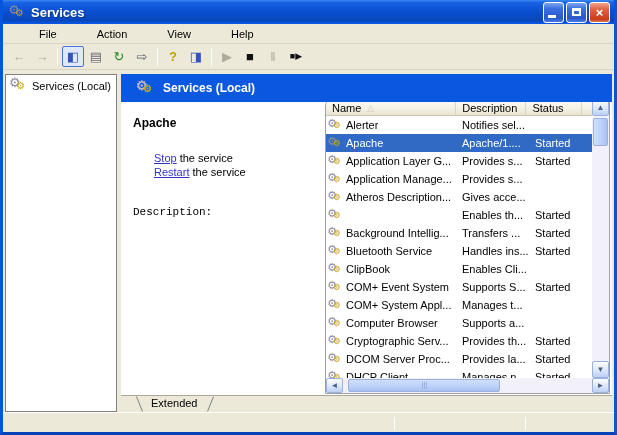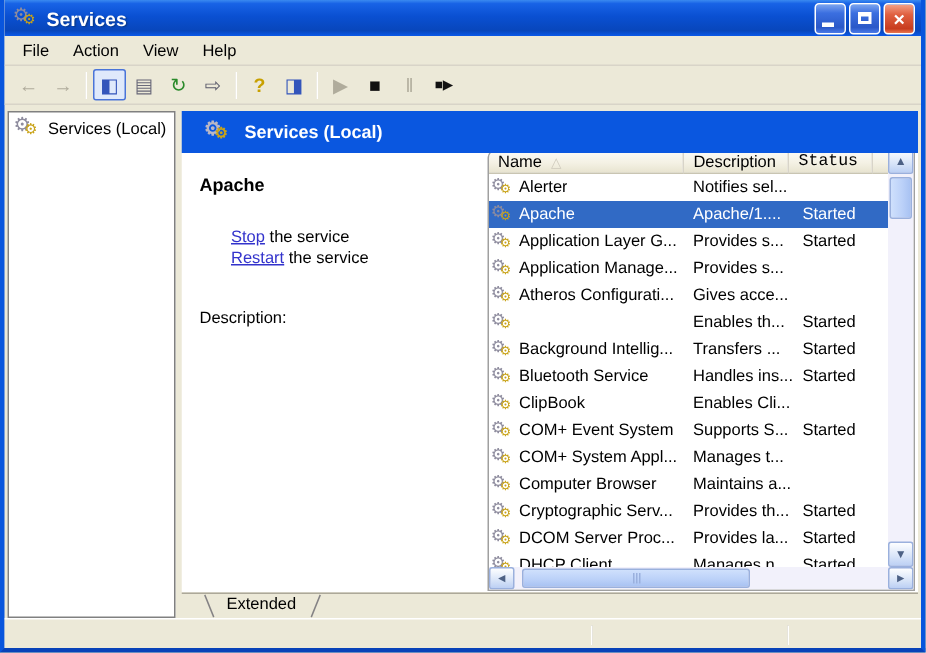--- a/index.html
+++ b/index.html
@@ -29,21 +29,21 @@
   .tb-ctl .x { color:#fff; font-weight:bold; font-size:13px; line-height:1; }
 
   
   .gears { position:relative; width:16px; height:15px; display:inline-block; flex:0 0 16px; }
   .gears .g1 { position:absolute; left:-1px; top:-3px; font-size:13px; color:#8e8c9e; }
   .gears .g2 { position:absolute; left:6px; top:2px; font-size:10px; color:#c9a318; }
 
   
   .menubar { height:20px; flex:0 0 20px; display:flex; align-items:center; padding-left:4px;
     background:#ece9d8; border-bottom:1px solid #d8d4c8; }
-  .menu-item { padding:2px 8px; cursor:default; }
+  .menu-item { padding:2px 8px; cursor:default;margin-left:24px; }
 
   
   .toolbar { height:26px; flex:0 0 26px; display:flex; align-items:center; padding-left:5px; gap:1px;
     background:#ece9d8; border-bottom:1px solid #d8d4c8; }
   .tb-btn { width:22px; height:21px; display:flex; align-items:center; justify-content:center;
     border:1px solid transparent; border-radius:2px; }
   .tb-btn.pressed { border-color:#4a74d8; background:#dfe9fb; }
   .tb-glyph { font-size:13px; line-height:1; color:#333; }
   .tb-btn.disabled .tb-glyph { color:#b0ac9c; }
   .tb-sep { width:1px; height:18px; background:#cdc9b8; border-right:1px solid #fff; margin:0 3px; }
@@ -58,34 +58,34 @@
   .band { flex:0 0 28px; background:#0a57e0; display:flex; align-items:center; gap:10px;
     padding-left:16px; color:#fff; font-weight:bold; font-size:12px; position:relative; z-index:1; }
   .band .gears .g1 { color:#b9b7c6; }
 
   .taskpad-body { flex:1 1 auto; position:relative; background:#fff; }
 
   .info-pane { position:absolute; left:12px; top:14px; width:182px; }
   .svc-title { font-weight:bold; font-size:12px; margin-bottom:22px; }
   .link-line { margin-bottom:2px; }
   .tp-link { color:#3333cc; text-decoration:underline; cursor:pointer;margin-left:21px; }
-  .desc-label { margin-top:28px; }
+  .desc-label { margin-top:28px;font-family:Liberation Mono, monospace; }
   .desc-value { margin-top:2px; }
 
   
   .list-panel { position:absolute; top:-4px; right:2px; left:204px; bottom:1px;
     background:#fff; border:1px solid #a0a0a0; border-radius:8px 0 0 0; overflow:hidden; }
   .list-header { position:absolute; top:0; left:0; right:0; height:17px; display:flex;
     padding-right:17px; }
   .hdr-cell { background:linear-gradient(180deg,#fdfdfb 0%,#f4f1e4 60%,#e8e4d0 100%);
     border-right:1px solid #d8d4c8; border-bottom:1px solid #c9c5b2;
     padding:2px 4px 0 6px; display:flex; align-items:center; gap:6px; overflow:hidden; white-space:nowrap; }
   .hdr-name { width:134px; }
   .hdr-desc { width:72px; }
-  .hdr-status { width:57px;font-family:Liberation Mono, monospace; }
+  .hdr-status { width:57px; }
   .hdr-fill { flex:1; border-right:none; }
   .sort-glyph { color:#cfcabc; font-size:9px; }
 
   .rows { position:absolute; top:17px; left:0; right:17px; bottom:15px; overflow:hidden; }
   .svc-row { display:flex; height:18px; align-items:center; white-space:nowrap; }
   .svc-row .cell { overflow:hidden; padding:0 4px 0 2px; }
   .cell.name { width:134px; display:flex; align-items:center; gap:3px; padding-left:2px; }
   .cell.name .txt { overflow:hidden; white-space:nowrap; }
   .cell.desc { width:73px; }
   .cell.status { flex:1; }
@@ -292,21 +292,21 @@
     </span>
     <span class="cell desc">Provides s...</span>
     <span class="cell status"></span>
   </div>
               <div class="svc-row">
     <span class="cell name">
       <span class="gears">
         <span class="g1">⚙</span>
         <span class="g2">⚙</span>
       </span>
-      <span class="txt">Atheros Configurati...</span>
+      <span class="txt">Atheros Description...</span>
     </span>
     <span class="cell desc">Gives acce...</span>
     <span class="cell status"></span>
   </div>
               <div class="svc-row">
     <span class="cell name">
       <span class="gears">
         <span class="g1">⚙</span>
         <span class="g2">⚙</span>
       </span>
@@ -370,21 +370,21 @@
     <span class="cell status"></span>
   </div>
               <div class="svc-row">
     <span class="cell name">
       <span class="gears">
         <span class="g1">⚙</span>
         <span class="g2">⚙</span>
       </span>
       <span class="txt">Computer Browser</span>
     </span>
-    <span class="cell desc">Maintains a...</span>
+    <span class="cell desc">Supports a...</span>
     <span class="cell status"></span>
   </div>
               <div class="svc-row">
     <span class="cell name">
       <span class="gears">
         <span class="g1">⚙</span>
         <span class="g2">⚙</span>
       </span>
       <span class="txt">Cryptographic Serv...</span>
     </span>

